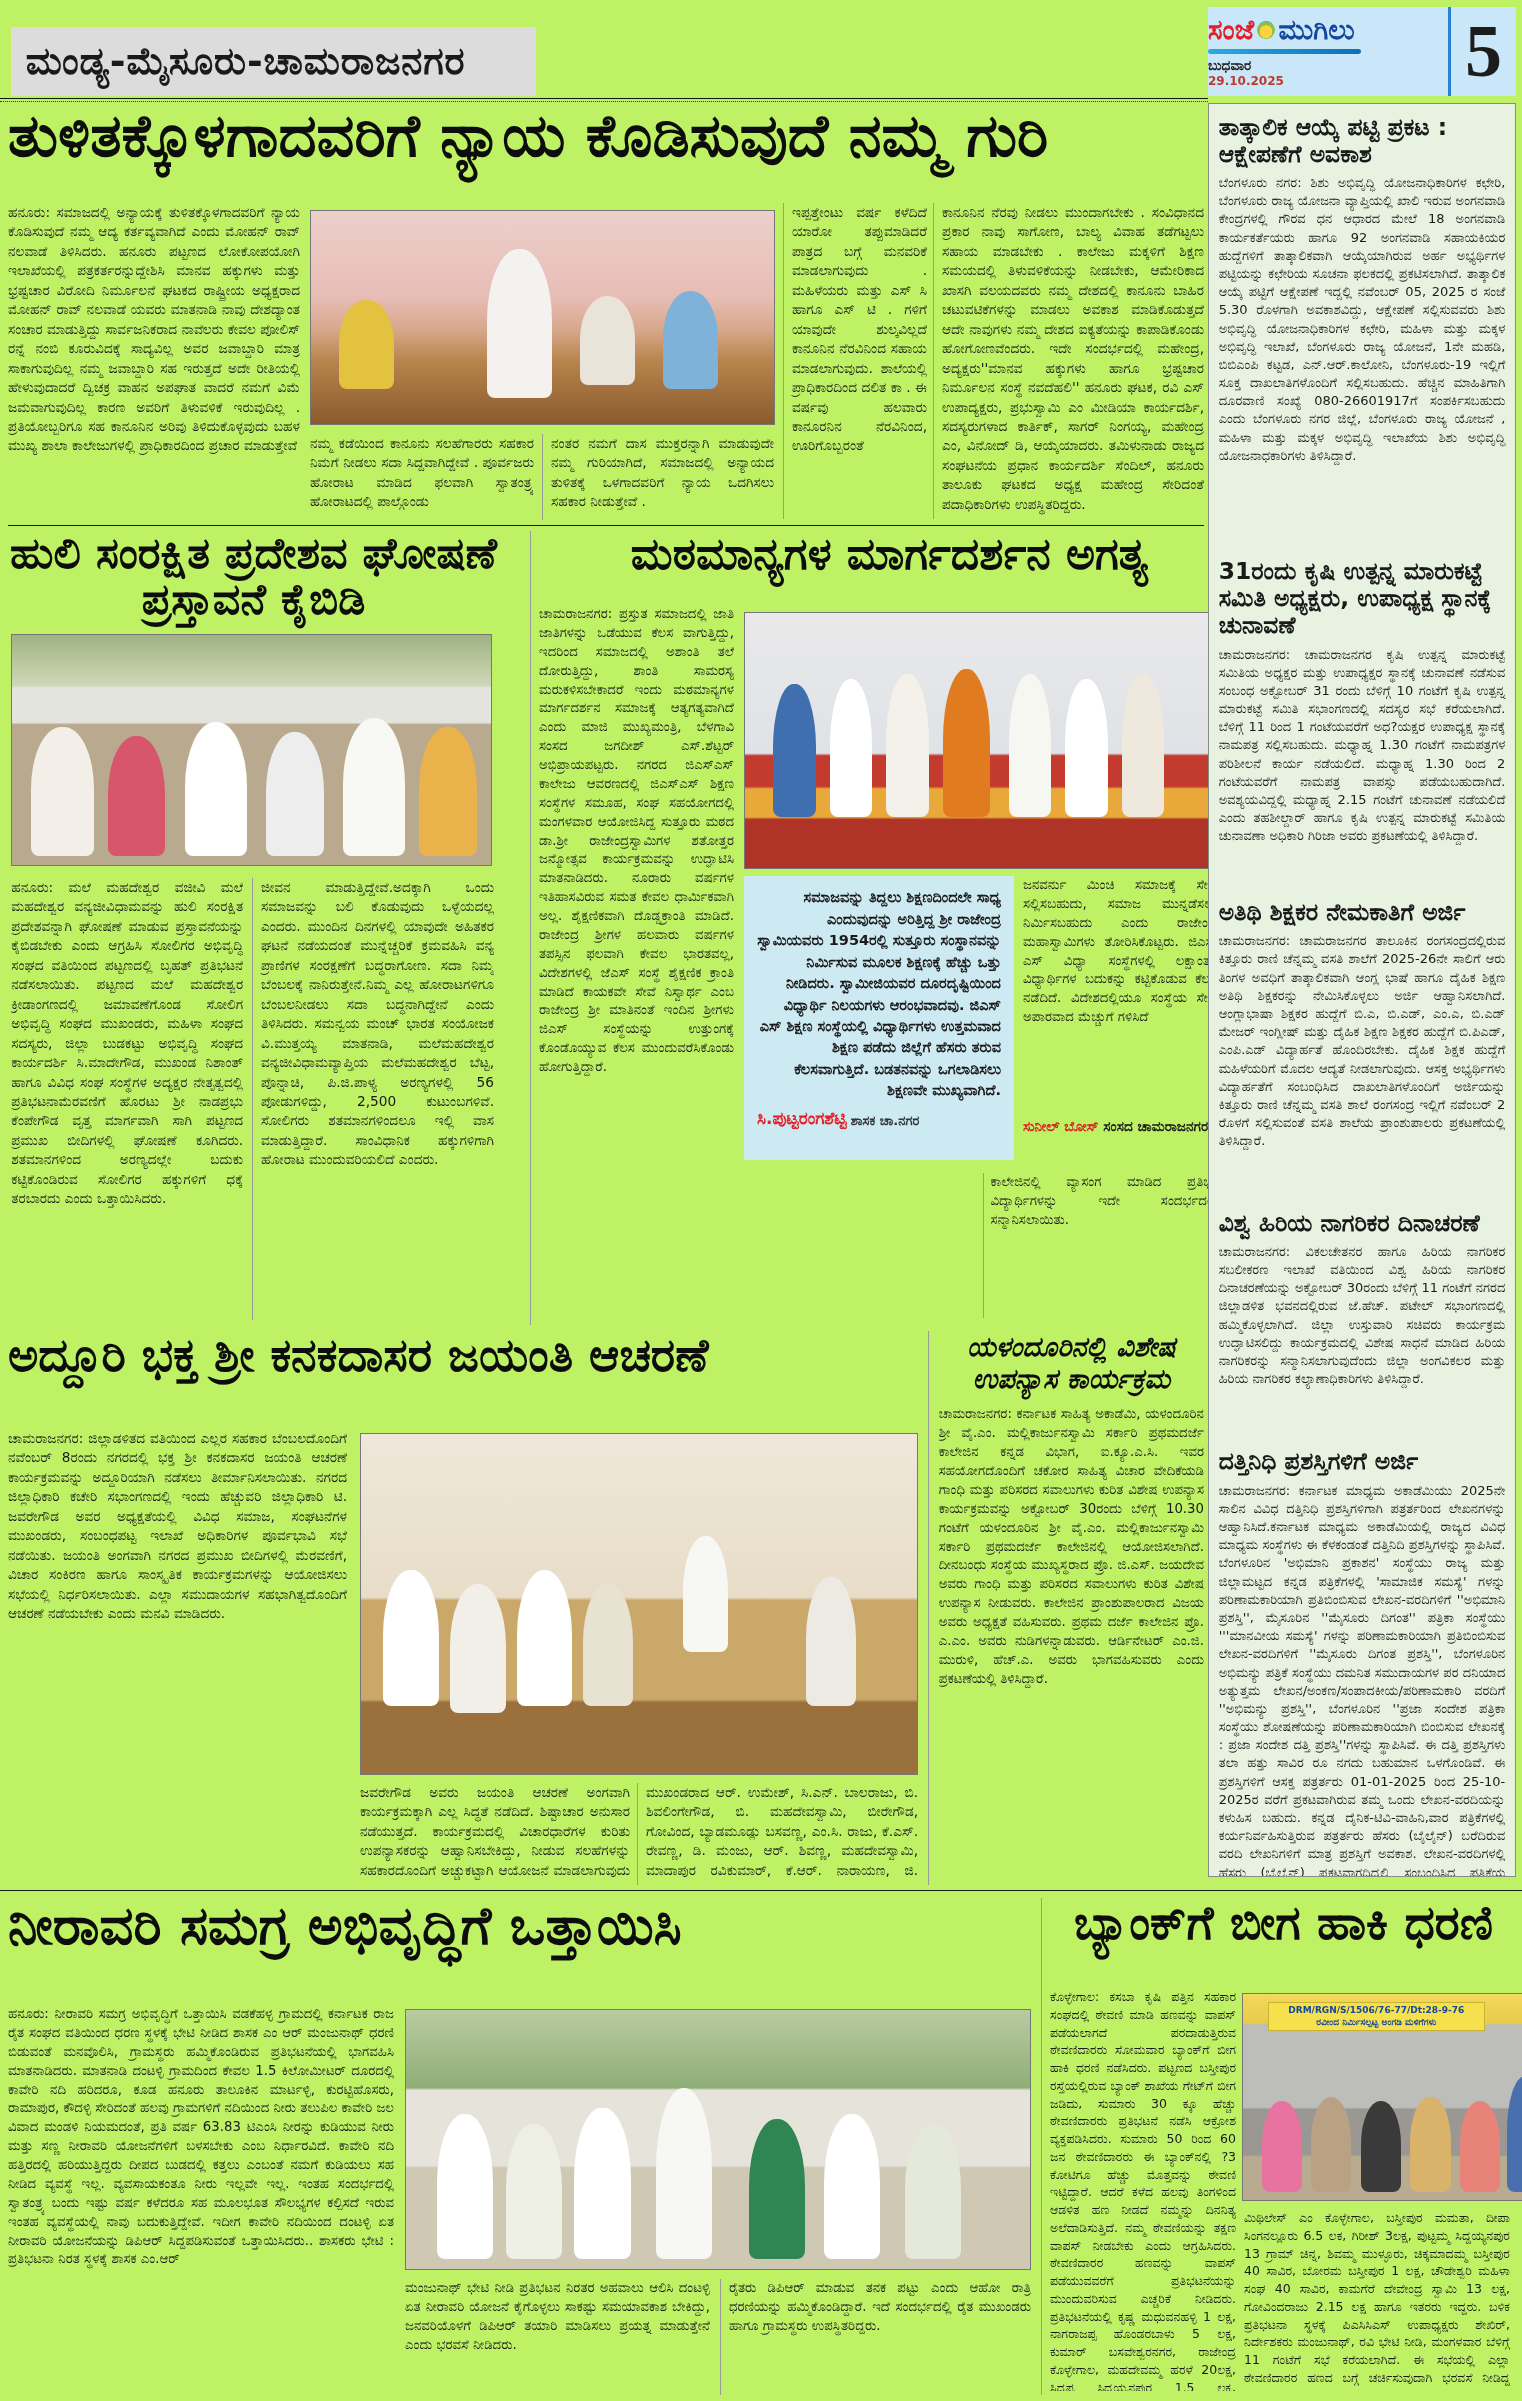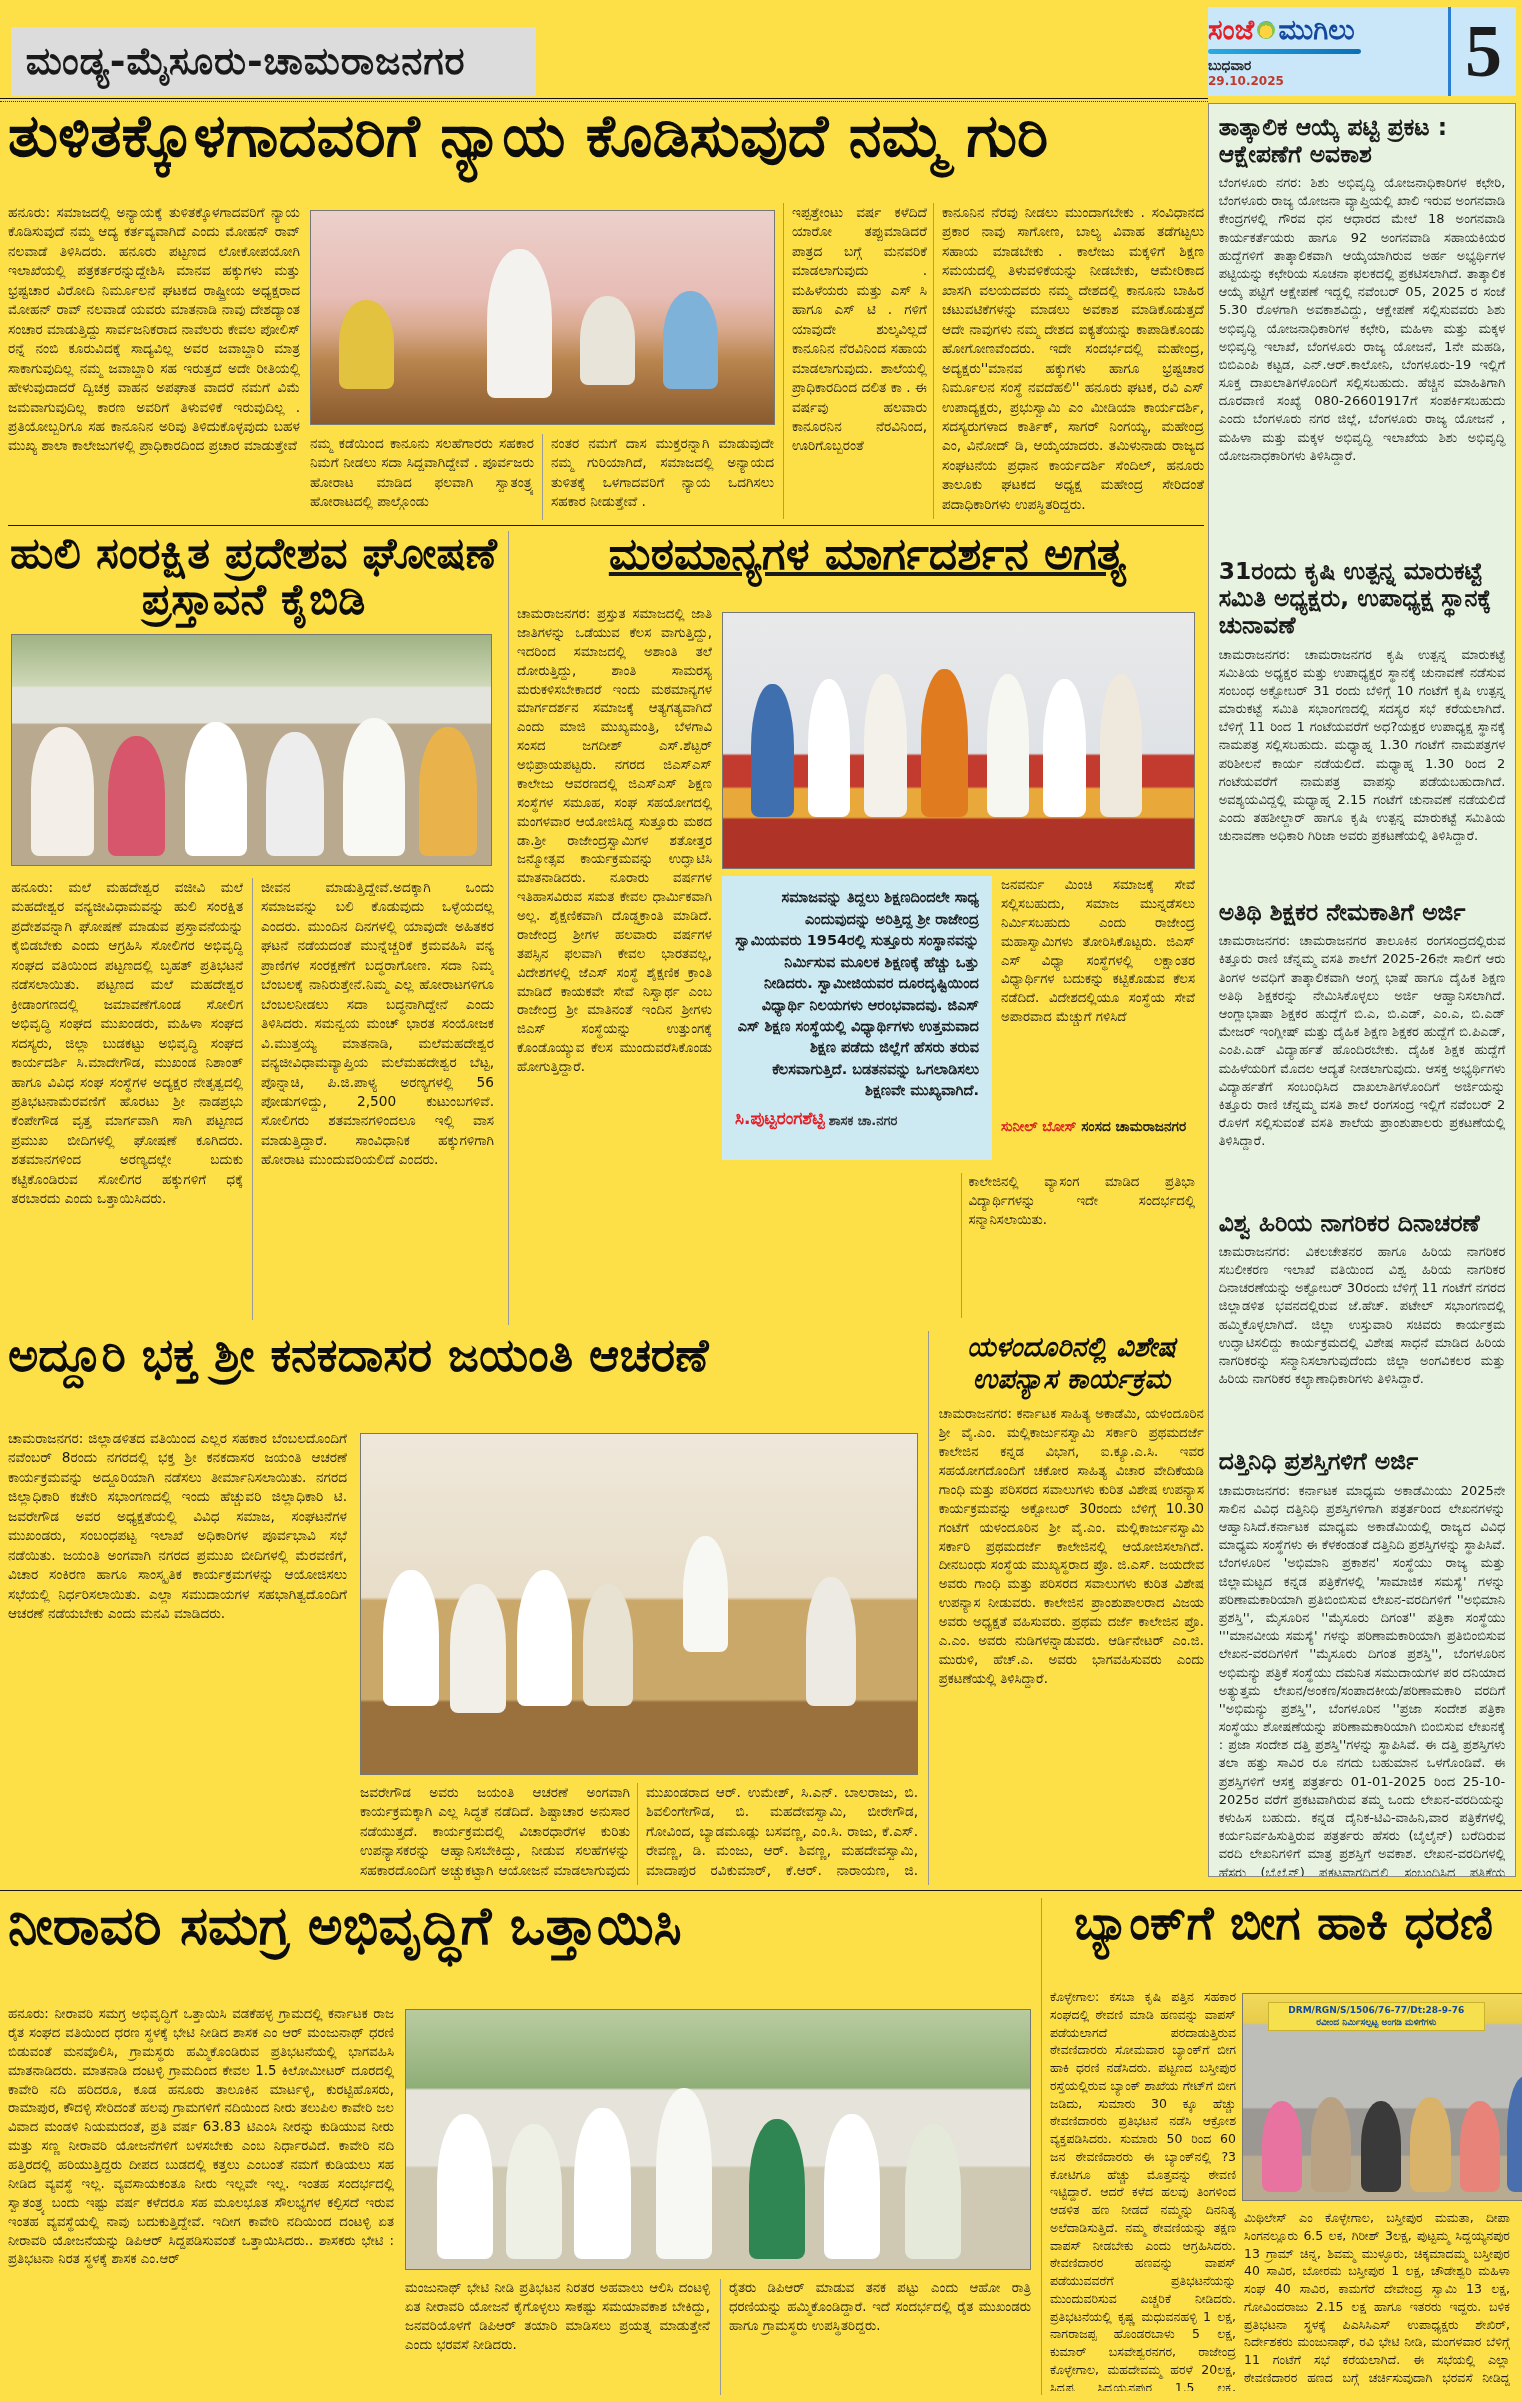--- a/index.html
+++ b/index.html
@@ -1,18 +1,18 @@
 <!DOCTYPE html>
 <html style="font-size:13px"><head>
 <meta charset="utf-8">
 <style>
   * { box-sizing: border-box; margin: 0; padding: 0; }
   html,body { width:1523px; background:#ffffff; }
   body { font-family:"DejaVu Sans", sans-serif; color:#1a1a1a; }
-  #page { position:relative; width:1523px; height:2401px; background:#fde047; overflow:hidden; }
+  #page { position:relative; width:1523px; height:2401px; background:#bef264; overflow:hidden; }
 
   
   .region-banner { position:absolute; left:11.3px; top:27.4px; width:525px; height:69px;
     background:#dcdcdc; display:flex; align-items:center; padding-left:14.5px;
     font-size:38px; font-weight:bold; letter-spacing:0.8px; }
   .masthead { position:absolute; left:1208px; top:6.5px; width:308px; height:89px;
     background:#c9e7f8; display:flex; }
   .brand-wrap { flex:1; display:flex; flex-direction:column; justify-content:center; }
   .brand-line { font-size:27.4px; font-weight:bold; display:flex; align-items:center; gap:3.2px; }
   .brand-red { color:#e21f26; }
@@ -55,21 +55,21 @@
   .lead { position:absolute; left:8px; top:105px; width:1196px; height:416px; }
   .lead .headline { font-size:59px; }
   .lead .cols { position:absolute; top:98px; left:0; right:0; bottom:0; }
   .c-abs { position:absolute; }
 
   
   .tiger { position:absolute; left:8px; top:531px; width:491px; height:794px; }
   .tiger .headline { font-size:43px; text-align:center; }
 
   
-  .matha { position:absolute; left:508px; top:531px; width:694px; height:794px; border-left:0.8px solid #9a9a9a; padding-left:24px;text-decoration:underline; }
+  .matha { position:absolute; left:530px; top:531px; width:694px; height:794px; border-left:0.8px solid #9a9a9a; padding-left:24px; }
   .matha .headline { font-size:44px; text-align:center; }
   .quote-box { position:absolute; background:#cdeaf2; padding:11.3px 13px; overflow:hidden; }
   .quote-box .qtext { font-size:14.5px; font-weight:600; line-height:1.48; text-align:right; }
   .q-author { color:#e21f26; font-weight:bold; font-size:17px; margin-top:6.5px; display:inline-block; }
   .q-role { color:#333; font-weight:bold; font-size:13px; }
   .byline2 { font-size:13.7px; font-weight:bold; }
   .byline2 .nm { color:#d62020; }
 
   
   .kanaka { position:absolute; left:8px; top:1331px; width:910px; height:554px; }

